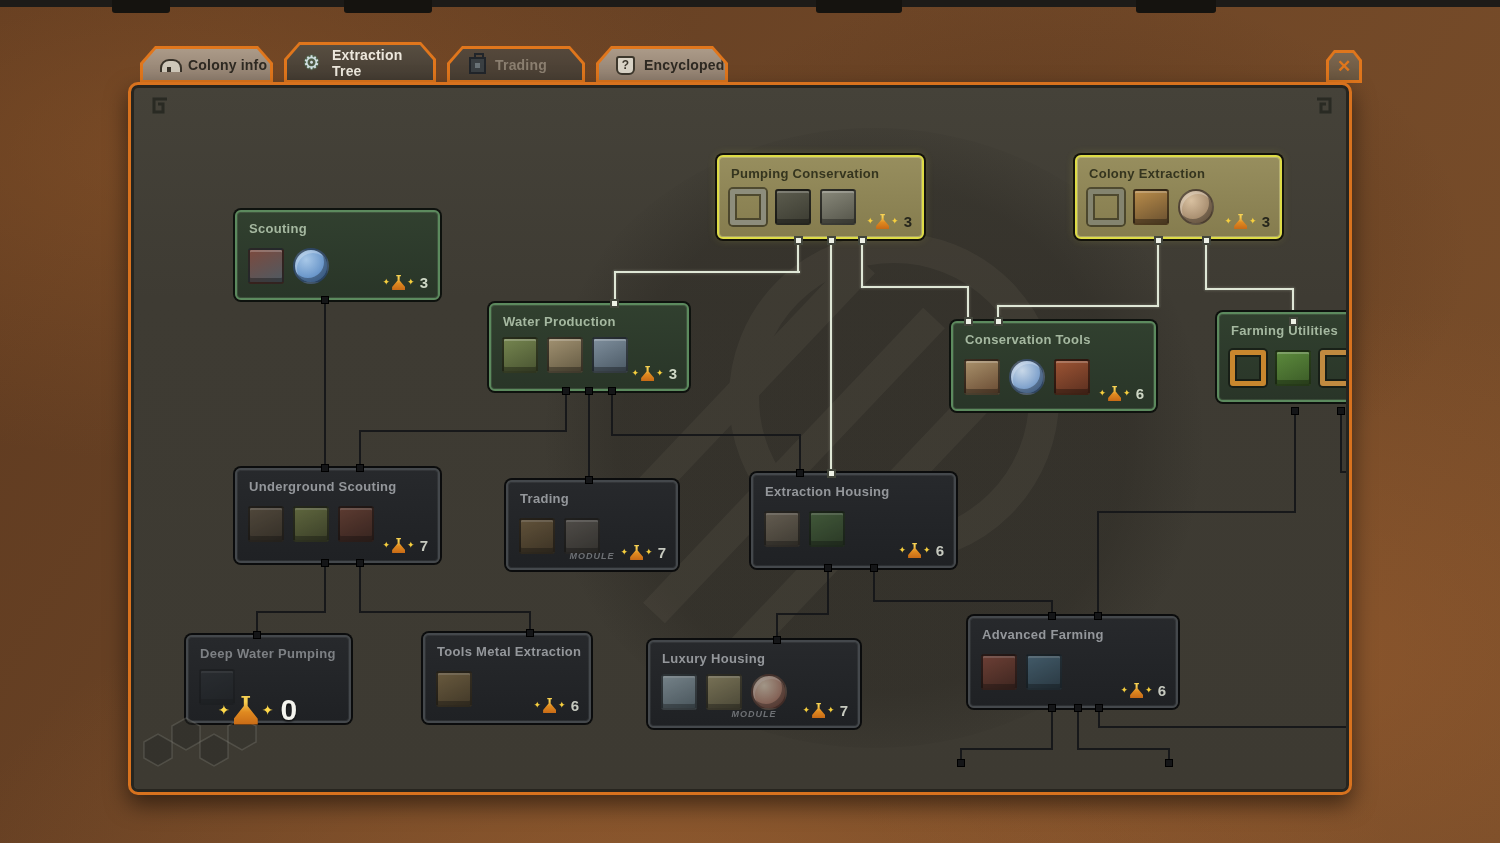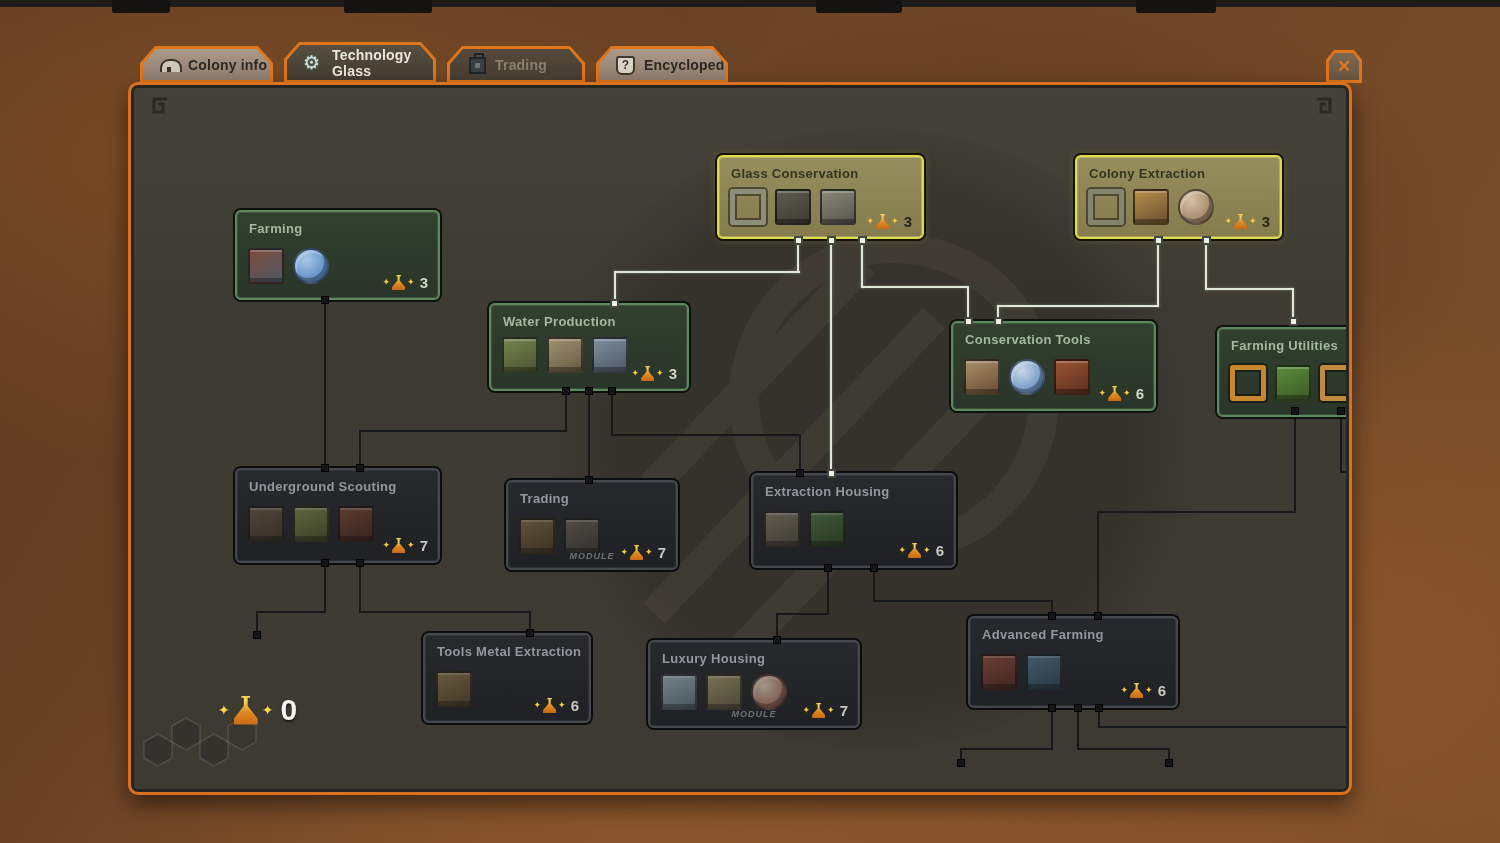--- a/index.html
+++ b/index.html
@@ -121,21 +121,21 @@
       <div class="tab-inner">
         <div class="ticon">
           <div class="dome"></div>
         </div>
         <span class="tab-label">Colony info</span>
       </div>
     </div>
     <div class="tab active" style="left: 284px; top: 42px; width: 152px; height: 41px;">
       <div class="tab-inner">
         <div class="ticon"><span class="gearglyph">⚙</span></div>
-        <span class="tab-label">Technology Glass</span>
+        <span class="tab-label">Extraction Tree</span>
       </div>
     </div>
     <div class="tab locked" style="left: 447px; top: 46px; width: 138px; height: 37px;">
       <div class="tab-inner">
         <div class="ticon">
           <div class="lantern"></div>
         </div>
         <span class="tab-label">Trading</span>
       </div>
     </div>
@@ -220,34 +220,34 @@
       <div class="ln white" style="left: 727px; top: 151px; width: 2px; height: 49px;"></div>
       <div class="ln white" style="left: 727px; top: 198px; width: 107px; height: 2px;"></div>
       <div class="ln white" style="left: 833px; top: 198px; width: 2px; height: 35px;"></div>
       <div class="ln white" style="left: 1023px; top: 151px; width: 2px; height: 68px;"></div>
       <div class="ln white" style="left: 863px; top: 217px; width: 162px; height: 2px;"></div>
       <div class="ln white" style="left: 863px; top: 217px; width: 2px; height: 16px;"></div>
       <div class="ln white" style="left: 1071px; top: 151px; width: 2px; height: 51px;"></div>
       <div class="ln white" style="left: 1071px; top: 200px; width: 89px; height: 2px;"></div>
       <div class="ln white" style="left: 1158px; top: 200px; width: 2px; height: 33px;"></div>
       <div class="node st-available" style="left: 101px; top: 122px; width: 205px; height: 90px;">
-        <div class="node-title">Farming</div>
+        <div class="node-title">Scouting</div>
         <div class="node-icons" style="top: 36px;">
           <div class="icon k-box" style="background: linear-gradient(155deg, rgb(124, 74, 62), rgb(78, 90, 98));"></div>
           <div class="icon k-orb" style="background: radial-gradient(circle at 35% 30%, rgb(168, 200, 232), rgb(63, 116, 181));"></div>
         </div>
         <div class="cost">
           <span class="spark">✦</span>
           <span class="flask"></span>
           <span class="spark">✦</span>
           <span class="cost-num">3</span>
         </div>
       </div>
       <div class="node st-researched" style="left: 583px; top: 67px; width: 207px; height: 84px;">
-        <div class="node-title">Glass Conservation</div>
+        <div class="node-title">Pumping Conservation</div>
         <div class="node-icons" style="top: 32px;">
           <div class="icon k-frame" style="border-color: rgb(141, 141, 124);"></div>
           <div class="icon k-box" style="background: linear-gradient(155deg, rgb(92, 92, 78), rgb(60, 60, 50));"></div>
           <div class="icon k-box" style="background: linear-gradient(155deg, rgb(136, 136, 122), rgb(85, 85, 74));"></div>
         </div>
         <div class="cost">
           <span class="spark">✦</span>
           <span class="flask"></span>
           <span class="spark">✦</span>
           <span class="cost-num">3</span>
@@ -288,21 +288,21 @@
           <div class="icon k-orb" style="background: radial-gradient(circle at 35% 30%, rgb(200, 216, 232), rgb(74, 122, 184));"></div>
           <div class="icon k-box" style="background: linear-gradient(155deg, rgb(156, 84, 52), rgb(92, 48, 32));"></div>
         </div>
         <div class="cost">
           <span class="spark">✦</span>
           <span class="flask"></span>
           <span class="spark">✦</span>
           <span class="cost-num">6</span>
         </div>
       </div>
-      <div class="node st-available" style="left: 1083px; top: 239px; width: 200px; height: 90px; padding-left: 13px;">
+      <div class="node st-available" style="left: 1083px; top: 224px; width: 200px; height: 90px; padding-left: 13px;">
         <div class="node-title">Farming Utilities</div>
         <div class="node-icons" style="top: 36px;">
           <div class="icon k-frame" style="border-color: rgb(200, 135, 46);"></div>
           <div class="icon k-box" style="background: linear-gradient(155deg, rgb(92, 138, 60), rgb(60, 92, 40));"></div>
           <div class="icon k-frame" style="border-color: rgb(192, 138, 64);"></div>
         </div>
       </div>
       <div class="node st-locked" style="left: 101px; top: 380px; width: 205px; height: 95px;">
         <div class="node-title">Underground Scouting</div>
         <div class="node-icons" style="top: 36px;">
@@ -335,20 +335,26 @@
         <div class="node-title">Extraction Housing</div>
         <div class="node-icons" style="top: 36px;">
           <div class="icon k-box" style="background: linear-gradient(155deg, rgb(138, 122, 96), rgb(86, 76, 58));"></div>
           <div class="icon k-box" style="background: linear-gradient(155deg, rgb(74, 120, 56), rgb(46, 76, 34));"></div>
         </div>
         <div class="cost">
           <span class="spark">✦</span>
           <span class="flask"></span>
           <span class="spark">✦</span>
           <span class="cost-num">6</span>
+        </div>
+      </div>
+      <div class="node st-locked st-dim" style="left: 52px; top: 547px; width: 165px; height: 88px;">
+        <div class="node-title">Deep Water Pumping</div>
+        <div class="node-icons" style="top: 32px;">
+          <div class="icon k-box" style="background: linear-gradient(155deg, rgb(57, 67, 76), rgb(35, 42, 48));"></div>
         </div>
       </div>
       <div class="big-cost" style="left: 84px; top: 605px;">
         <span class="spark">✦</span>
         <span class="flask"></span>
         <span class="spark">✦</span>
         <span class="cost-num">0</span>
       </div>
       <div class="node st-locked" style="left: 289px; top: 545px; width: 168px; height: 90px;">
         <div class="node-title">Tools Metal Extraction</div>

